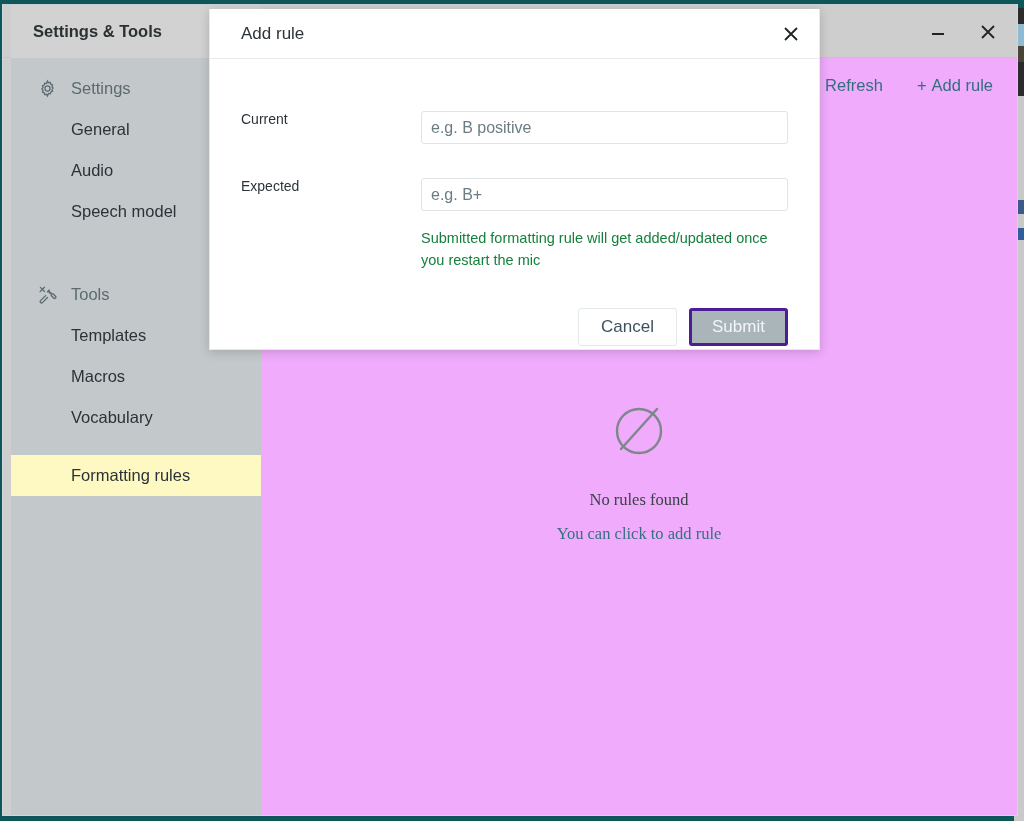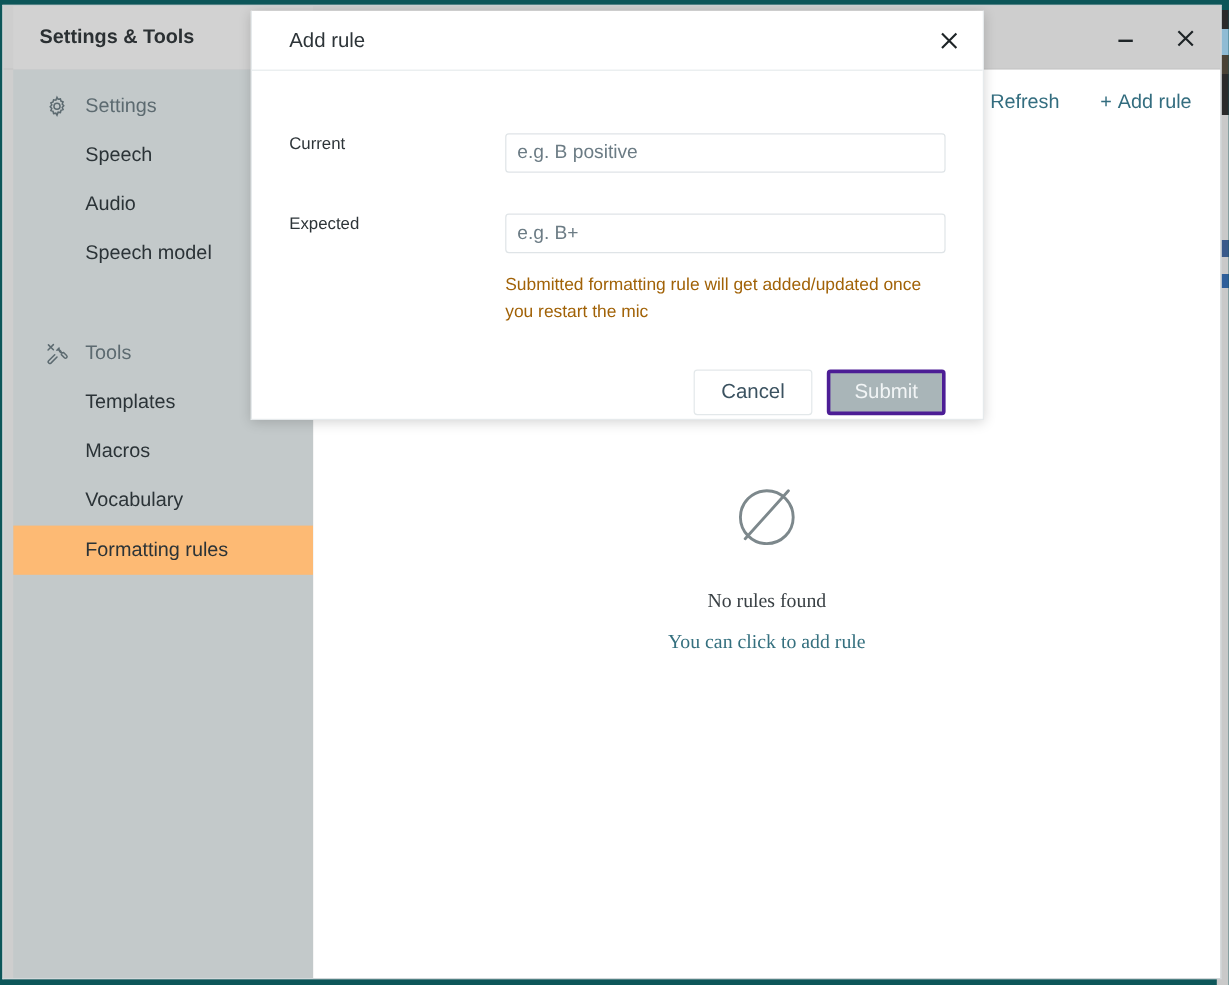--- a/index.html
+++ b/index.html
@@ -120,33 +120,34 @@
   .nav-item {
     display: flex;
     align-items: center;
     height: 41px;
     padding-left: 60px;
     color: #2b3337;
     font-size: 16.5px;
     white-space: nowrap;
   }
   .nav-item.active {
-    background: #fdba74;
+    background: #fef9c3;
+    margin-top: 17px;
   }
   .spacer-sm { height: 10px; }
   .spacer-md { height: 42px; }
 
   
   .main {
     position: absolute;
     left: 258px;
     top: 53px;
     right: 0;
     bottom: 0;
-    background: #ffffff;
+    background: #f0abfc;
     overflow: hidden;
   }
   .main-toolbar {
     position: absolute;
     left: 0; top: 0;
     right: 0;
     height: 54px;
     display: flex;
     align-items: center;
     justify-content: flex-end;
@@ -249,21 +250,21 @@
     font-size: 16px;
     color: #2d3438;
     outline: none;
     margin-top: 18px;
   }
   .form-input::placeholder { color: #6c7c85; opacity: 1; }
   .form-hint {
     margin-left: 180px;
     font-size: 14.5px;
     line-height: 1.55;
-    color: #a16207;
+    color: #15803d;
     max-width: 352px;
     margin-top: 4px;
   }
   .modal-footer {
     display: flex;
     justify-content: flex-end;
     margin-top: 36px;
     padding-right: 0;
   }
   .btn {
@@ -318,21 +319,21 @@
       <div class="nav-group-header">
         <span class="gicon">
           <svg width="19" height="19" viewBox="0 0 24 24" fill="none" stroke="currentColor" stroke-width="1.6">
             <circle cx="12" cy="12" r="3.2"></circle>
             <path d="M12 2.6l1.2 2.1 2.4-.4.6 2.3 2.2.9-.9 2.2 1.6 1.8-1.6 1.8.9 2.2-2.2.9-.6 2.3-2.4-.4L12 21.4l-1.2-2.1-2.4.4-.6-2.3-2.2-.9.9-2.2L4.9 12.5l1.6-1.8-.9-2.2 2.2-.9.6-2.3 2.4.4z"></path>
           </svg>
         </span>
         <span>Settings</span>
       </div>
       <div class="nav-item">
-        <span>Speech</span>
+        <span>General</span>
       </div>
       <div class="nav-item">
         <span>Audio</span>
       </div>
       <div class="nav-item">
         <span>Speech model</span>
       </div>
 
       <div class="spacer-md"></div>
 

